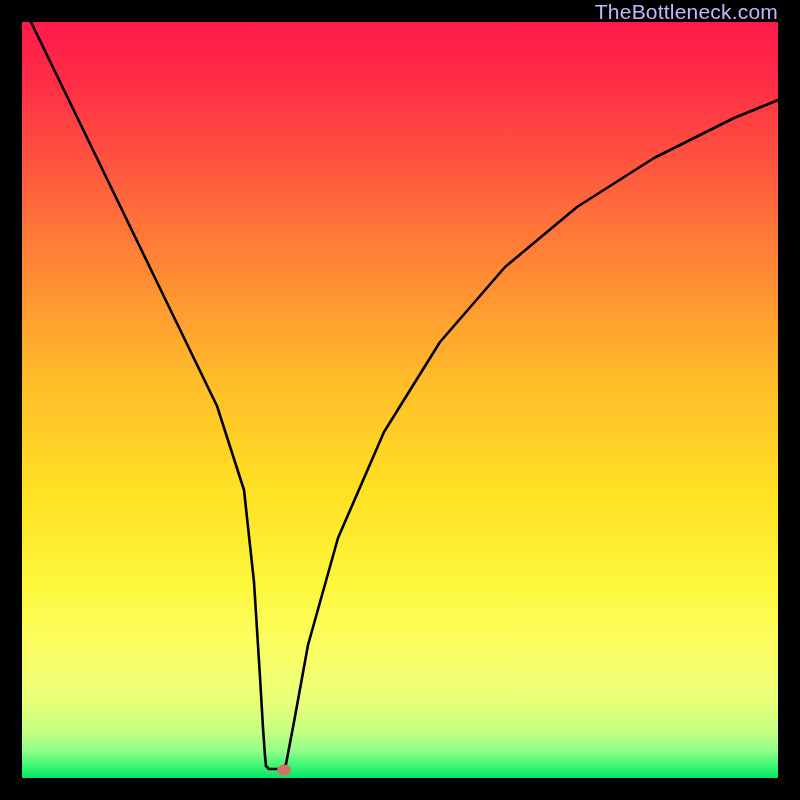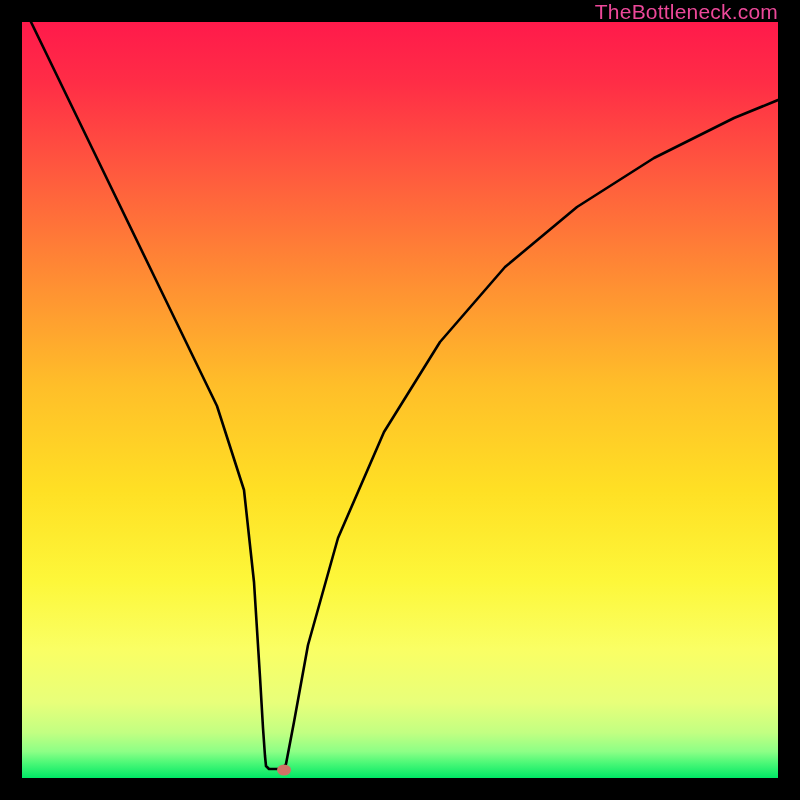--- a/index.html
+++ b/index.html
@@ -20,21 +20,21 @@
     overflow: hidden;
   }
   .gradient-bg {
     position: absolute;
     inset: 0;
   }
   .watermark {
     position: absolute;
     top: 0px;
     right: 22px;
-    color: #ec4899;
+    color: #c4b5fd;
     font-size: 21px;
     letter-spacing: 0.2px;
     font-weight: 500;
   }
   svg.curve {
     position: absolute;
     inset: 0;
     width: 100%;
     height: 100%;
   }

